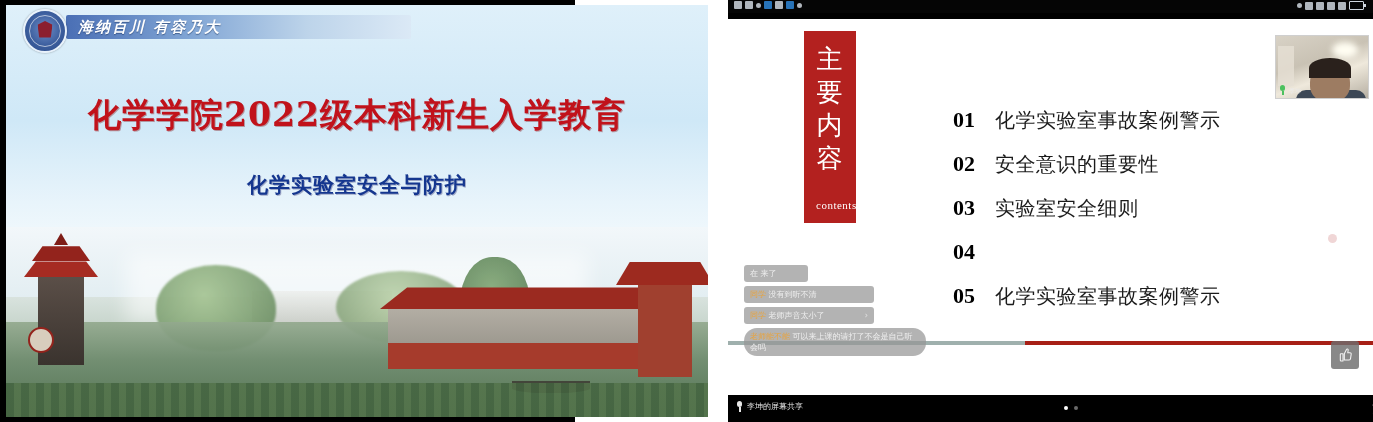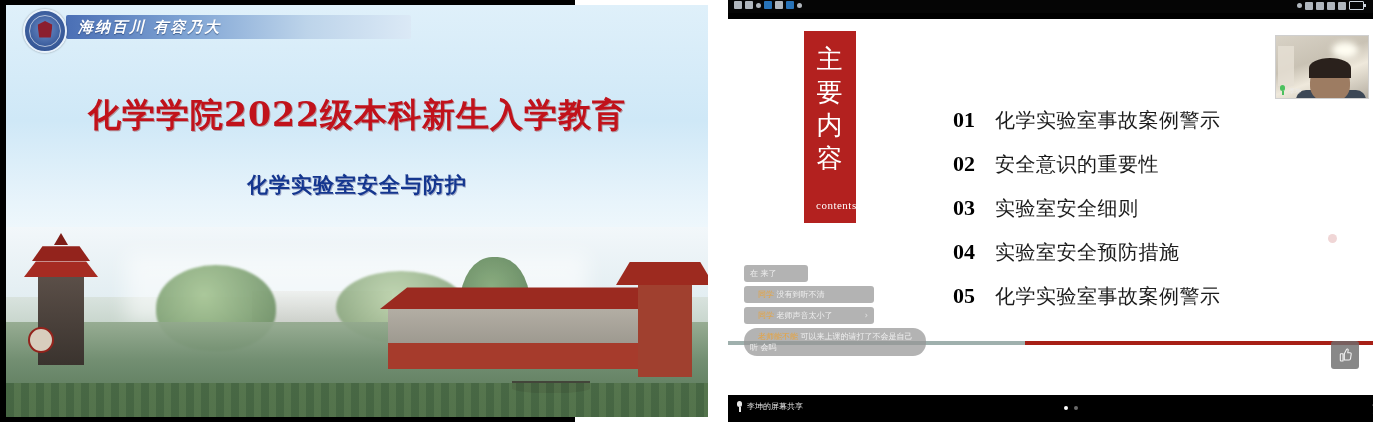--- a/index.html
+++ b/index.html
@@ -111,21 +111,21 @@
   .dot-deco{position:absolute;right:36px;top:215px;width:9px;height:9px;border-radius:50%;background:#f0d6d6;}
 
   
   .chat{position:absolute;left:16px;top:246px;width:190px;}
   .bub{background:rgba(150,150,150,.72);border-radius:3px;color:#efefef;
        font-size:8px;line-height:11px;padding:3px 6px;margin-bottom:4px;
        font-family:"DejaVu Sans",sans-serif;filter:blur(.5px);white-space:nowrap;overflow:hidden;}
   .bub.small{width:52px;}
   .bub.mid{width:118px;}
   .bub.wide{width:170px;white-space:normal;border-radius:13px;}
-  .bub .nm{color:#e8a33d;margin-left:8px;}
+  .bub .nm{color:#e8a33d;}
   .bub .cev{float:right;opacity:.8;}
 
   
   .selfvid{position:absolute;right:4px;top:16px;width:92px;height:62px;border:1px solid #cfcfcf;
            background:#b9b3ac;overflow:hidden;}
   .sv-wall{position:absolute;left:0;top:0;right:0;bottom:0;
            background:linear-gradient(160deg,#d8d2c6 0%,#c9c2b4 40%,#efe9dc 62%,#b6afa2 100%);}
   .sv-light{position:absolute;right:10px;top:6px;width:26px;height:16px;border-radius:50%;
            background:#fffdf2;filter:blur(3px);}
   .sv-head{position:absolute;left:34px;bottom:-4px;width:40px;height:38px;border-radius:48% 48% 42% 42%;
@@ -248,21 +248,20 @@
           <div class="ag-row">
             <span class="ag-num">02</span>
             <span class="ag-txt">安全意识的重要性</span>
           </div>
           <div class="ag-row">
             <span class="ag-num">03</span>
             <span class="ag-txt">实验室安全细则</span>
           </div>
           <div class="ag-row">
             <span class="ag-num">04</span>
-            <span class="ag-txt">实验室安全预防措施</span>
           </div>
           <div class="ag-row">
             <span class="ag-num">05</span>
             <span class="ag-txt">化学实验室事故案例警示</span>
           </div>
         </div>
 
         <div class="dot-deco"></div>
 
         <div class="rule-wrap">

